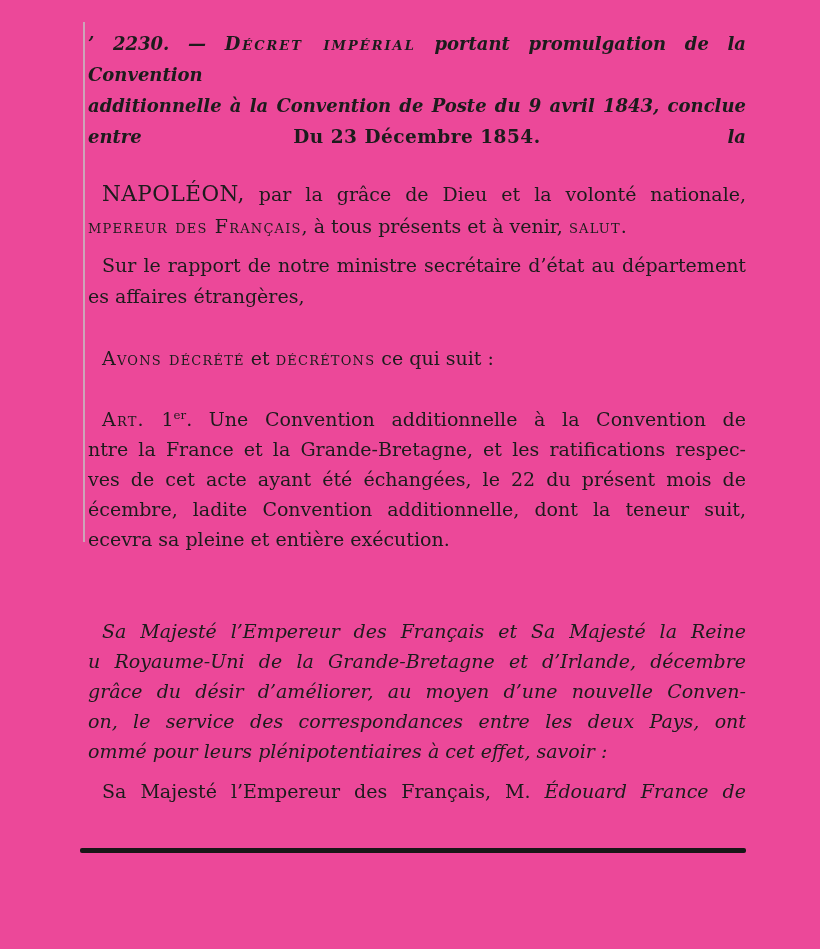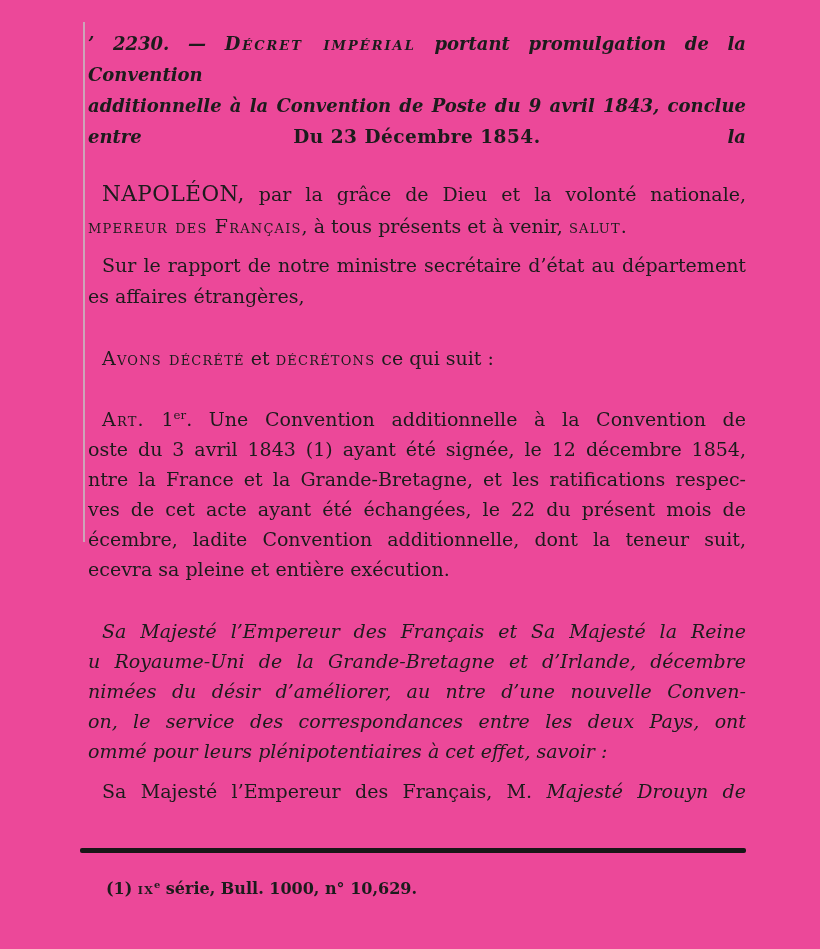--- a/index.html
+++ b/index.html
@@ -67,37 +67,35 @@
 
   <div class="block line" style="top:178px; line-height:32px;">
     <div class="jus ind"><span class="name">NAPOLÉON,</span><span> par la grâce de Dieu et la volonté nationale,</span></div>
     <div><span class="sc">mpereur des Français</span><span>, à tous présents et à venir, </span><span class="sc">salut.</span></div>
   </div>
 
   <div class="block line ind" style="top:328px;margin-top:15px;"><span class="sc">Avons décrété</span><span> et </span><span class="sc">décrétons</span><span> ce qui suit :</span></div>
 
   <div class="block line" style="top:404px;">
     <div class="jus ind"><span class="sc">Art.</span><span> 1</span><span class="sup">er</span><span>. Une Convention additionnelle à la Convention de</span></div>
-    <div class="jus">oste du 3 avril 1843 (1) ayant été signée, le 12 décembre 1854,</div>
     <div class="jus">ntre la France et la Grande-Bretagne, et les ratifications respec-</div>
     <div class="jus">ves de cet acte ayant été échangées, le 22 du présent mois de</div>
     <div class="jus">écembre, ladite Convention additionnelle, dont la teneur suit,</div>
     <div>ecevra sa pleine et entière exécution.</div>
   </div>
 
 
   <div class="block line" style="top:616px;font-style:italic;">
     <div class="jus ind">Sa Majesté l’Empereur des Français et Sa Majesté la Reine</div>
     <div class="jus">u Royaume-Uni de la Grande-Bretagne et d’Irlande, décembre</div>
-    <div class="jus">nimées du désir d’améliorer, au ntre d’une nouvelle Conven-</div>
+    <div class="jus">grâce du désir d’améliorer, au moyen d’une nouvelle Conven-</div>
     <div class="jus">on, le service des correspondances entre les deux Pays, ont</div>
     <div>ommé pour leurs plénipotentiaires à cet effet, savoir :</div>
   </div>
 
   <div class="block line" style="top:776px;">
-    <div class="jus ind"><span>Sa Majesté l’Empereur des Français, M. </span><span class="ital">Majesté Drouyn de</span></div>
+    <div class="jus ind"><span>Sa Majesté l’Empereur des Français, M. </span><span class="ital">Édouard France de</span></div>
   </div>
 
   <div class="rule"></div>
 
-  <div class="block footnote" style="top:876px;"><span>(1) </span><span class="sc">ix</span><span class="sup">e</span><span> série, Bull. 1000, n° 10,629.</span></div>
 
 </div>
 
 </body></html>

